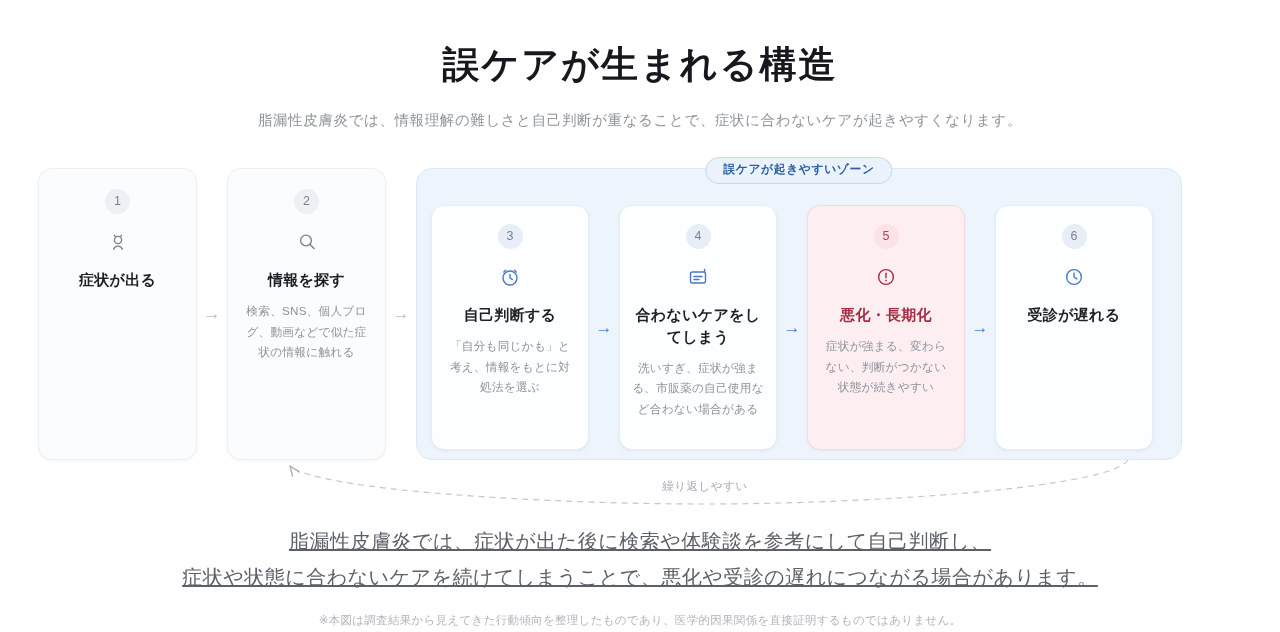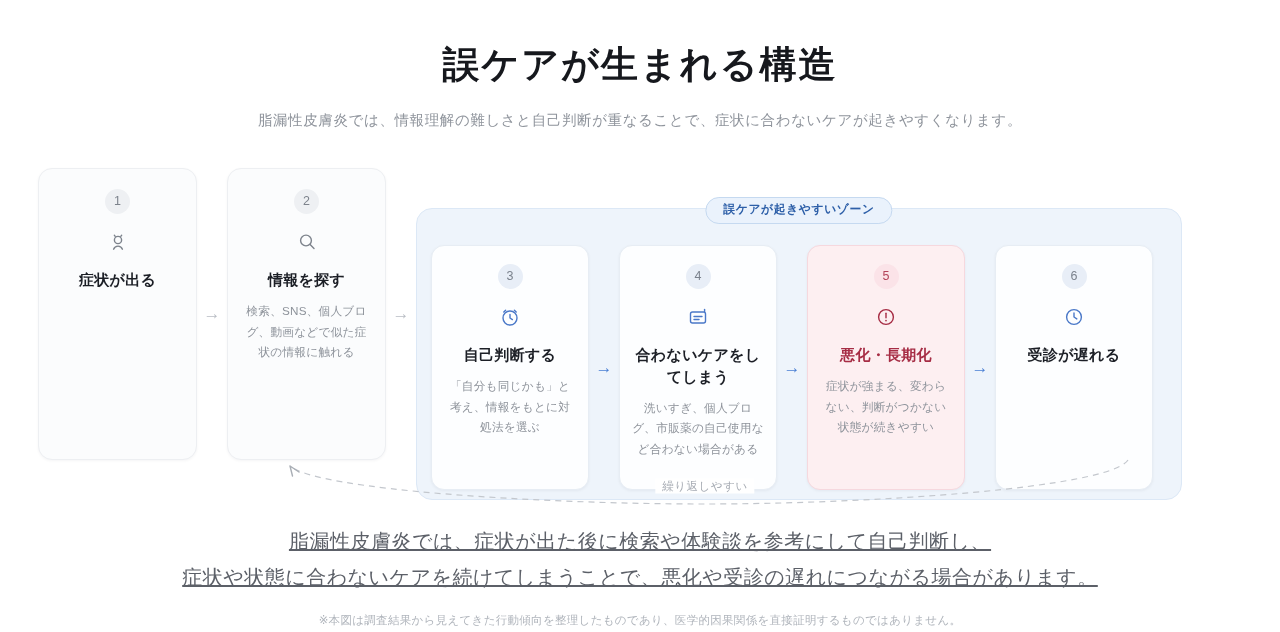--- a/index.html
+++ b/index.html
@@ -128,21 +128,20 @@
     position: relative;
     flex: none;
     width: 766px;
     height: 292px;
     background: #eef4fb;
     border: 1px solid #dce8f6;
     border-radius: 16px;
     padding: 36px 14px 14px;
     display: flex;
     align-items: flex-start;
-    margin-top: 40px;
   }
 
   .zone-badge {
     position: absolute;
     top: -12px;
     left: 50%;
     transform: translateX(-50%);
     background: #eaf2fc;
     border: 1px solid #c5d9f0;
     color: #2d5fa8;
@@ -277,21 +276,21 @@
       <div class="card card-inner">
         <div class="num-badge blue">4</div>
         <div class="card-icon">
           <svg width="24" height="24" viewBox="0 0 24 24" fill="none" stroke="#4a78c8" stroke-width="1.4" stroke-linecap="round">
             <rect x="4.5" y="7" width="15" height="11" rx="2"></rect>
             <path d="M8 11.5h8M8 14.5h5"></path>
             <path d="M18.6 6.6V4.4"></path>
           </svg>
         </div>
         <div class="card-title">合わないケアをしてしまう</div>
-        <div class="card-desc">洗いすぎ、個人ブログ、市販薬の自己使用など合わない場合がある</div>
+        <div class="card-desc">洗いすぎ、症状が強まる、市販薬の自己使用など合わない場合がある</div>
       </div>
 
       <div class="arrow zone-gap">→</div>
 
       <div class="card card-inner danger">
         <div class="num-badge red">5</div>
         <div class="card-icon">
           <svg width="24" height="24" viewBox="0 0 24 24" fill="none" stroke="#a62c44" stroke-width="1.4" stroke-linecap="round">
             <circle cx="12" cy="12" r="7.4"></circle>
             <path d="M12 8.2v4.6"></path>

